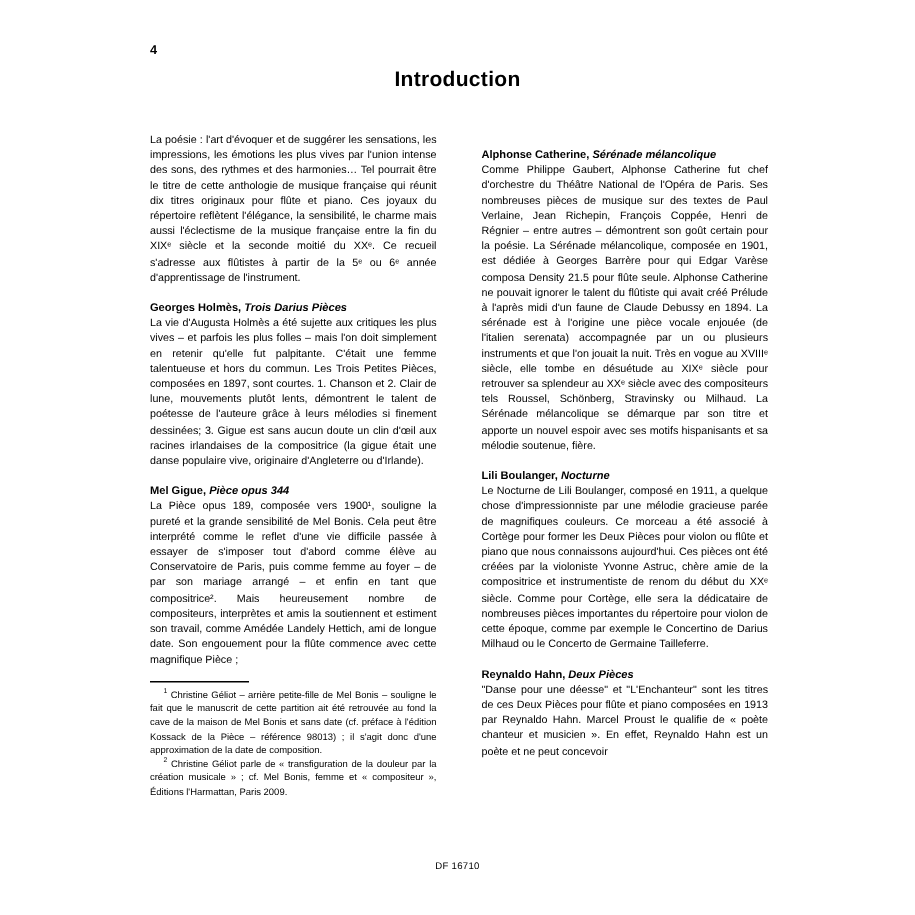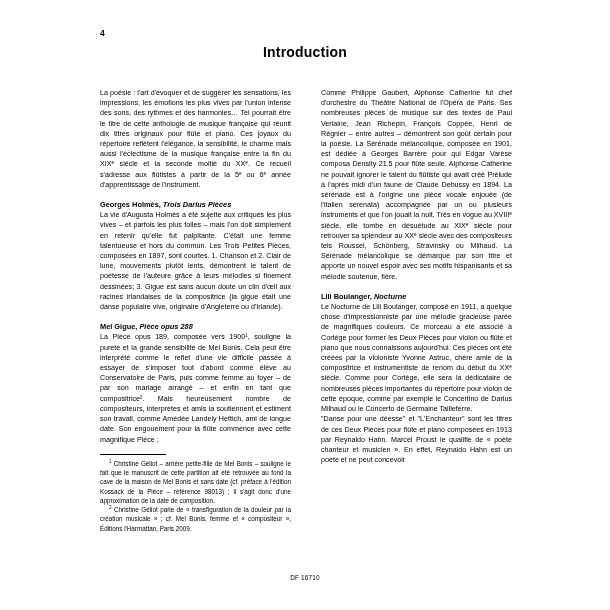--- a/index.html
+++ b/index.html
@@ -109,39 +109,41 @@
 
   <div class="columns">
 
     <div class="col">
 
       <p class="body"><span>La poésie : l'art d'évoquer et de suggérer les sensations, les impressions, les émotions les plus vives par l'union intense des sons, des rythmes et des harmonies… Tel pourrait être le titre de cette anthologie de musique française qui réunit dix titres originaux pour flûte et piano. Ces joyaux du répertoire reflètent l'élégance, la sensibilité, le charme mais aussi l'éclectisme de la musique française entre la fin du XIXᵉ siècle et la seconde moitié du XXᵉ. Ce recueil s'adresse aux flûtistes à partir de la 5ᵉ ou 6ᵉ année d'apprentissage de l'instrument.</span></p>
 
       <h2 class="sec"><span>Georges Holmès, </span><em>Trois Darius Pièces</em></h2>
       <p class="body">La vie d'Augusta Holmès a été sujette aux critiques les plus vives – et parfois les plus folles – mais l'on doit simplement en retenir qu'elle fut palpitante. C'était une femme talentueuse et hors du commun. Les Trois Petites Pièces, composées en 1897, sont courtes. 1. Chanson et 2. Clair de lune, mouvements plutôt lents, démontrent le talent de poétesse de l'auteure grâce à leurs mélodies si finement dessinées; 3. Gigue est sans aucun doute un clin d'œil aux racines irlandaises de la compositrice (la gigue était une danse populaire vive, originaire d'Angleterre ou d'Irlande).</p>
 
-      <h2 class="sec"><span>Mel Gigue, </span><em>Pièce opus 288</em></h2>
+      <h2 class="sec"><span>Mel Gigue, </span><em>Pièce opus 344</em></h2>
       <p class="body">La Pièce opus 189, composée vers 1900¹, souligne la pureté et la grande sensibilité de Mel Bonis. Cela peut être interprété comme le reflet d'une vie difficile passée à essayer de s'imposer tout d'abord comme élève au Conservatoire de Paris, puis comme femme au foyer – de par son mariage arrangé – et enfin en tant que compositrice². Mais heureusement nombre de compositeurs, interprètes et amis la soutiennent et estiment son travail, comme Amédée Landely Hettich, ami de longue date. Son engouement pour la flûte commence avec cette magnifique Pièce ;</p>
 
       <div class="fn-rule"></div>
 
       <p class="footnote fn-first"><span class="fn-mark">1</span> <span>Christine Géliot – arrière petite-fille de Mel Bonis – souligne le fait que le manuscrit de cette partition ait été retrouvée au fond la cave de la maison de Mel Bonis et sans date (cf. préface à l'édition Kossack de la Pièce – référence 98013) ; il s'agit donc d'une approximation de la date de composition.</span></p>
 
       <p class="footnote fn-first"><span class="fn-mark">2</span> <span>Christine Géliot parle de « transfiguration de la douleur par la création musicale » ; cf. Mel Bonis, femme et « compositeur », Éditions l'Harmattan, Paris 2009.</span></p>
 
     </div>
 
     <div class="col">
 
 
+      <h2 class="sec"><span>Alphonse Catherine, </span><em>Sérénade mélancolique</em></h2>
       <p class="body">Comme Philippe Gaubert, Alphonse Catherine fut chef d'orchestre du Théâtre National de l'Opéra de Paris. Ses nombreuses pièces de musique sur des textes de Paul Verlaine, Jean Richepin, François Coppée, Henri de Régnier – entre autres – démontrent son goût certain pour la poésie. La Sérénade mélancolique, composée en 1901, est dédiée à Georges Barrère pour qui Edgar Varèse composa Density 21.5 pour flûte seule. Alphonse Catherine ne pouvait ignorer le talent du flûtiste qui avait créé Prélude à l'après midi d'un faune de Claude Debussy en 1894. La sérénade est à l'origine une pièce vocale enjouée (de l'italien serenata) accompagnée par un ou plusieurs instruments et que l'on jouait la nuit. Très en vogue au XVIIIᵉ siècle, elle tombe en désuétude au XIXᵉ siècle pour retrouver sa splendeur au XXᵉ siècle avec des compositeurs tels Roussel, Schönberg, Stravinsky ou Milhaud. La Sérénade mélancolique se démarque par son titre et apporte un nouvel espoir avec ses motifs hispanisants et sa mélodie soutenue, fière.</p>
 
       <h2 class="sec"><span>Lili Boulanger, </span><em>Nocturne</em></h2>
       <p class="body">Le Nocturne de Lili Boulanger, composé en 1911, a quelque chose d'impressionniste par une mélodie gracieuse parée de magnifiques couleurs. Ce morceau a été associé à Cortège pour former les Deux Pièces pour violon ou flûte et piano que nous connaissons aujourd'hui. Ces pièces ont été créées par la violoniste Yvonne Astruc, chère amie de la compositrice et instrumentiste de renom du début du XXᵉ siècle. Comme pour Cortège, elle sera la dédicataire de nombreuses pièces importantes du répertoire pour violon de cette époque, comme par exemple le Concertino de Darius Milhaud ou le Concerto de Germaine Tailleferre.</p>
 
+      <h2 class="sec"><span>Reynaldo Hahn, </span><em>Deux Pièces</em></h2>
       <p class="body">"Danse pour une déesse" et "L'Enchanteur" sont les titres de ces Deux Pièces pour flûte et piano composées en 1913 par Reynaldo Hahn. Marcel Proust le qualifie de « poète chanteur et musicien ». En effet, Reynaldo Hahn est un poète et ne peut concevoir</p>
 
     </div>
 
   </div>
 
   <div class="colophon">DF 16710</div>
 
 </div>
 

